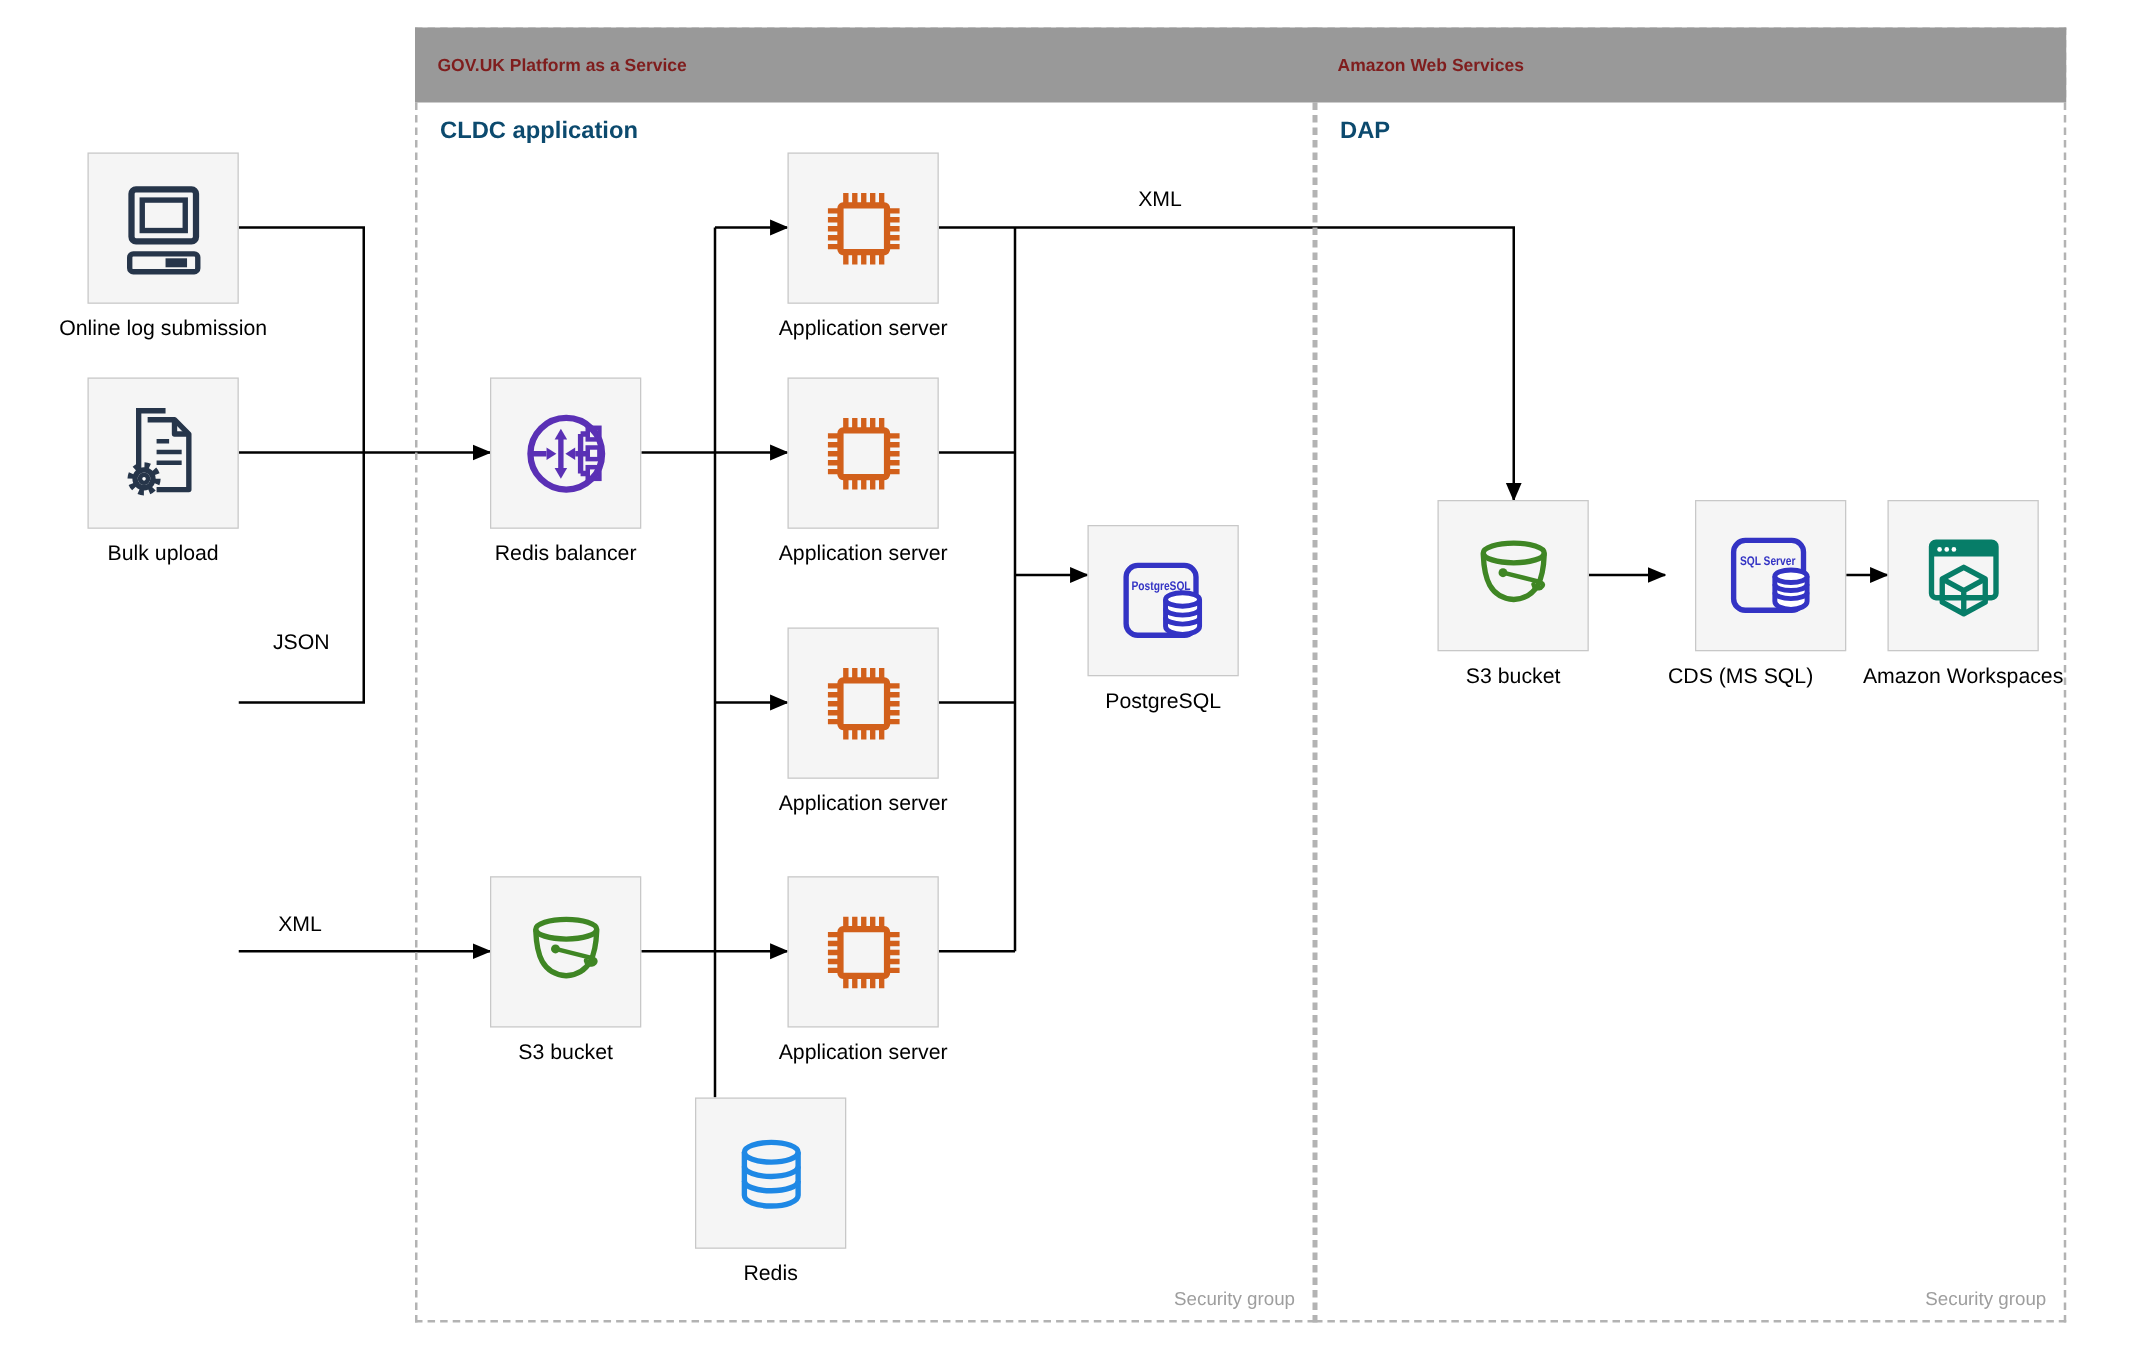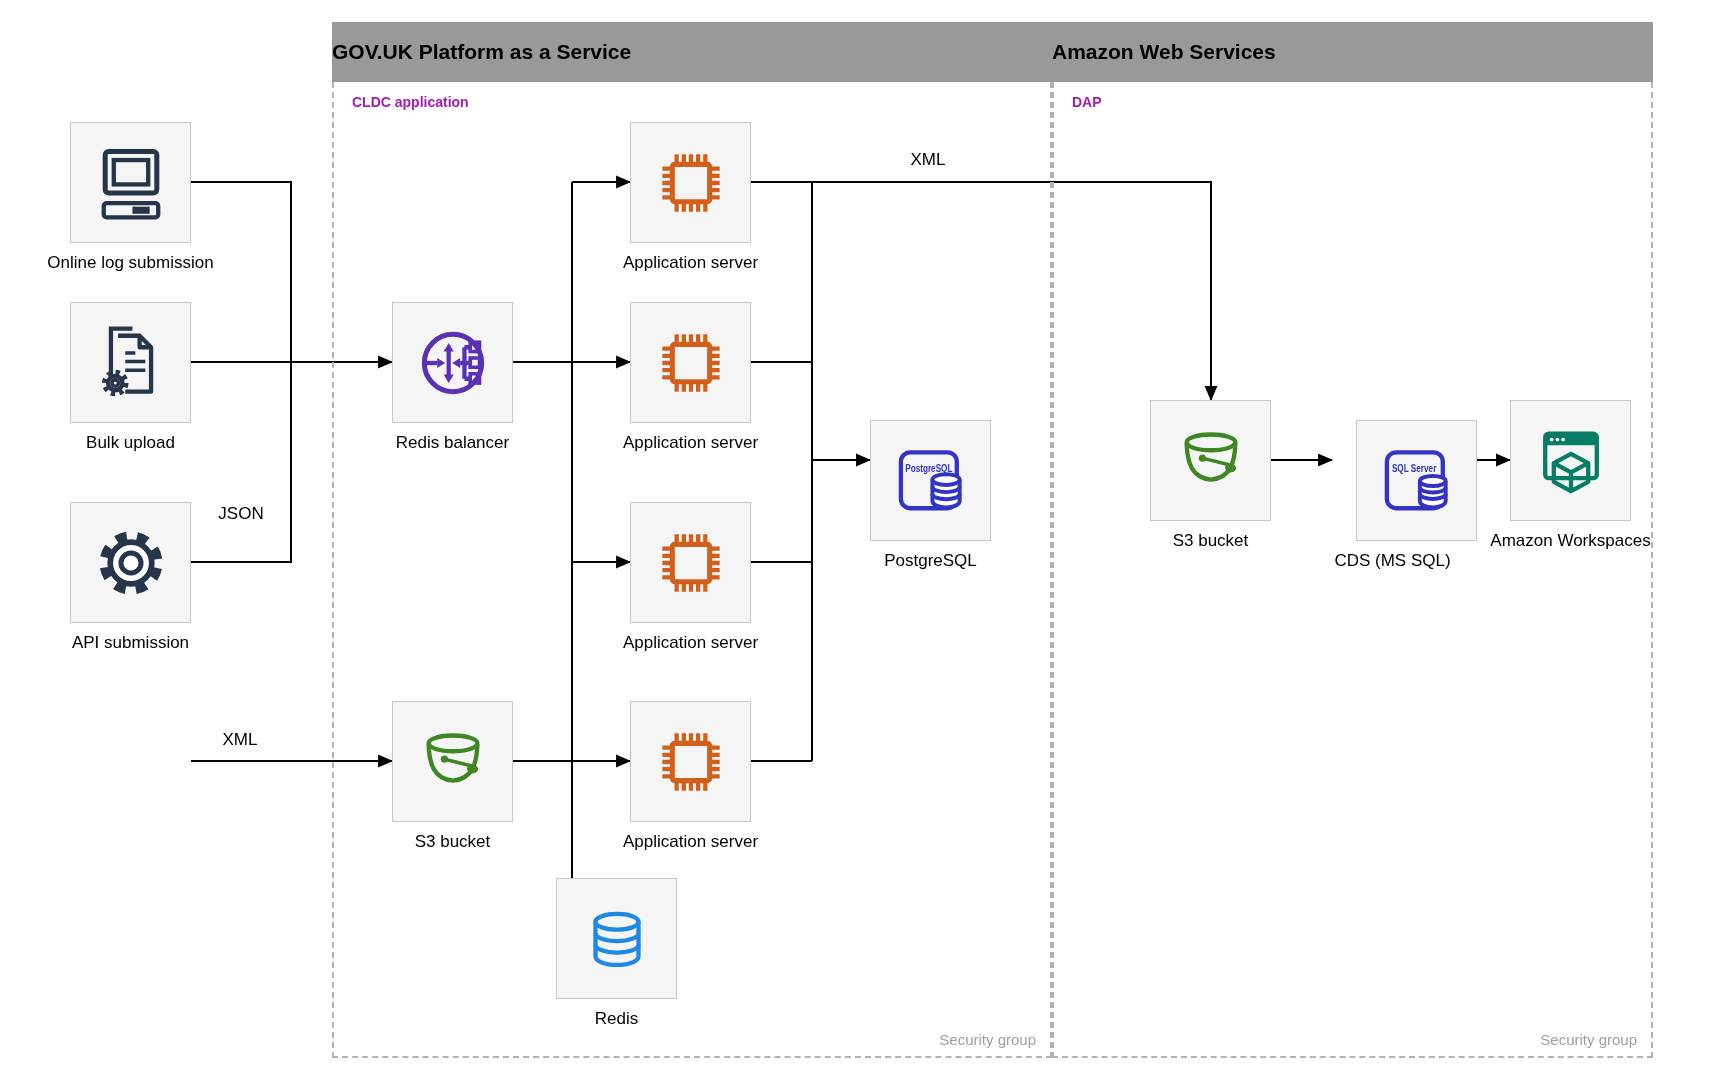--- a/index.html
+++ b/index.html
@@ -4,25 +4,25 @@
 <style>
   html,body{margin:0;padding:0;background:#ffffff;}
   .canvas{
     position:relative;width:1712px;height:1082px;background:#fff;
     font-family:"Liberation Sans", sans-serif;color:#000;overflow:hidden;
   }
   
   .container{position:absolute;border:2px dashed var(--border_gray);box-sizing:border-box;}
   .container-header{
     position:absolute;top:-2px;left:-2px;right:-2px;height:60px;
-    background:var(--header_gray);color:#000000;font-size:21px;font-weight:bold;
-    line-height:60px;box-sizing:border-box;
+    background:var(--header_gray);color:#7f1d1d;font-size:14px;font-weight:bold;
+    line-height:60px;padding-left:18px;box-sizing:border-box;
   }
   .container-sublabel{
-    position:absolute;top:70px;left:18px;font-size:14px;font-weight:bold;color:#a21caf;
+    position:absolute;top:70px;left:18px;font-size:19px;font-weight:bold;color:#0c4a6e;
   }
   .security-label{
     position:absolute;right:14px;bottom:8px;font-size:15px;color:var(--security_gray);
   }
   
   .node{position:absolute;width:121px;border-radius:13px;}
   .nbox{
     width:121px;height:121px;background:var(--node_fill);
     border:1px solid var(--node_border);box-sizing:border-box;
     display:flex;align-items:center;justify-content:center;
@@ -122,32 +122,20 @@
         <path class="s-navy" d="M72,22 V38 H88" stroke-width="6" stroke-linejoin="round"></path>
         <path class="s-navy" d="M52,46 H66 M52,58 H80 M52,70 H80" stroke-width="5"></path>
         <circle class="s-navy" cx="38" cy="88" r="14" stroke-width="9" stroke-dasharray="5.5,5.5" fill="#fff"></circle>
         <circle class="s-navy-w" cx="38" cy="88" r="10" stroke-width="6"></circle>
         <circle class="s-navy-w" cx="38" cy="88" r="4.5" stroke-width="5"></circle>
       </svg>
     </div>
     <div class="nlabel">Bulk upload</div>
   </div>
 
-  <div class="node" style="left:70px;top:502px;">
-    <div class="nbox">
-      <svg class="icon" width="86" height="86" viewBox="0 0 120 120">
-        <g transform="rotate(11 60 60)">
-          <circle class="s-navy" cx="60" cy="60" r="36" stroke-width="16" stroke-dasharray="14.5,13.8"></circle>
-        </g>
-        <circle class="s-navy-w" cx="60" cy="60" r="29" stroke-width="8"></circle>
-        <circle class="s-navy-w" cx="60" cy="60" r="14" stroke-width="7"></circle>
-      </svg>
-    </div>
-    <div class="nlabel">API submission</div>
-  </div>
 
 
   <div class="node" style="left:392px;top:302px;">
     <div class="nbox">
       <svg class="icon" width="86" height="86" viewBox="0 0 120 120">
         <circle class="s-purple" cx="60" cy="60" r="40" stroke-width="7"></circle>
         <path class="s-purple" d="M22,60 H38" stroke-width="6"></path>
         <polygon class="f-purple" points="38,53 49,60 38,67"></polygon>
         <path class="s-purple" d="M54,42 V78" stroke-width="6"></path>
         <polygon class="f-purple" points="47,44 54,32 61,44"></polygon>
@@ -258,21 +246,21 @@
       <svg class="icon" width="86" height="86" viewBox="0 0 120 120">
         <ellipse class="s-green" cx="60" cy="34" rx="34" ry="11" stroke-width="6"></ellipse>
         <path class="s-green" d="M26,36 C27,62 33,84 60,86 C87,84 93,62 94,36" stroke-width="6" stroke-linecap="round"></path>
         <circle class="f-green" cx="48" cy="56" r="5"></circle>
         <path class="s-green" d="M48,56 L88,66 Q96,69 90,73 Q83,75 82,69" stroke-width="5" stroke-linecap="round"></path>
       </svg>
     </div>
     <div class="nlabel">S3 bucket</div>
   </div>
 
-  <div class="node" style="left:1332px;top:420px;padding-left:24px;">
+  <div class="node" style="left:1332px;top:400px;padding-left:24px;">
     <div class="nbox">
       <svg class="icon" width="86" height="86" viewBox="0 0 120 120">
         <rect class="s-indigo" x="18" y="20" width="78" height="78" rx="13" stroke-width="6"></rect>
         <text class="t-indigo" x="25" y="48" font-size="14" font-weight="bold" textLength="62" lengthAdjust="spacingAndGlyphs">SQL Server</text>
         <path class="s-indigo-w" d="M64,60 V88 C64,93 72,97 82,97 C92,97 100,93 100,88 V60" stroke-width="5.5"></path>
         <path class="s-indigo" d="M64,69 A18,7 0 0 0 100,69" stroke-width="5.5"></path>
         <path class="s-indigo" d="M64,78 A18,7 0 0 0 100,78" stroke-width="5.5"></path>
         <ellipse class="s-indigo-w" cx="82" cy="60" rx="18" ry="7" stroke-width="5.5"></ellipse>
       </svg>
     </div>

